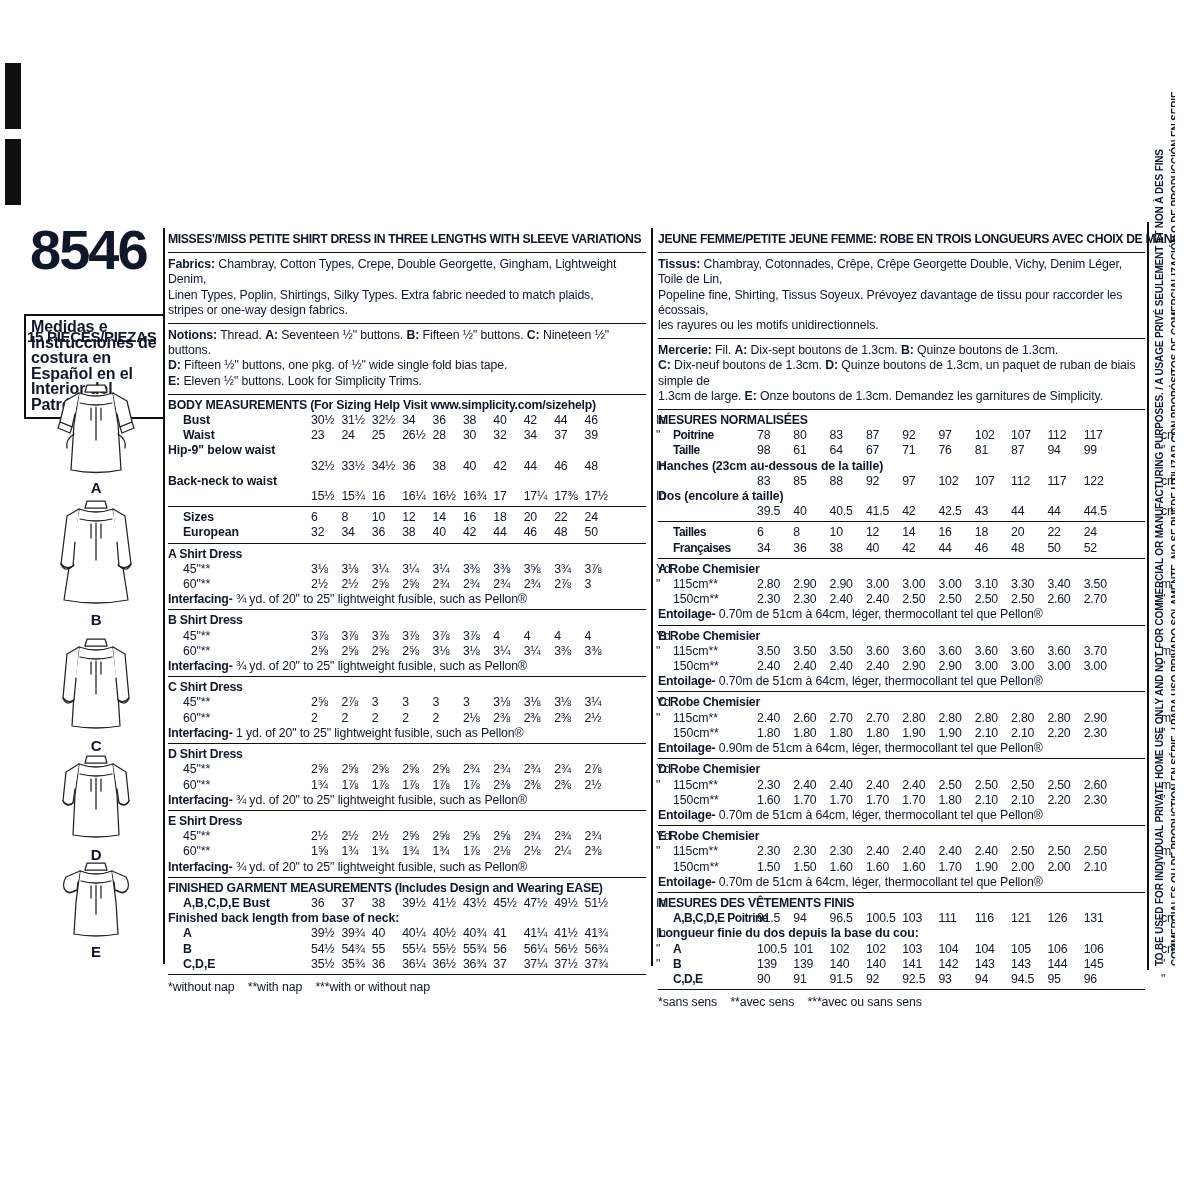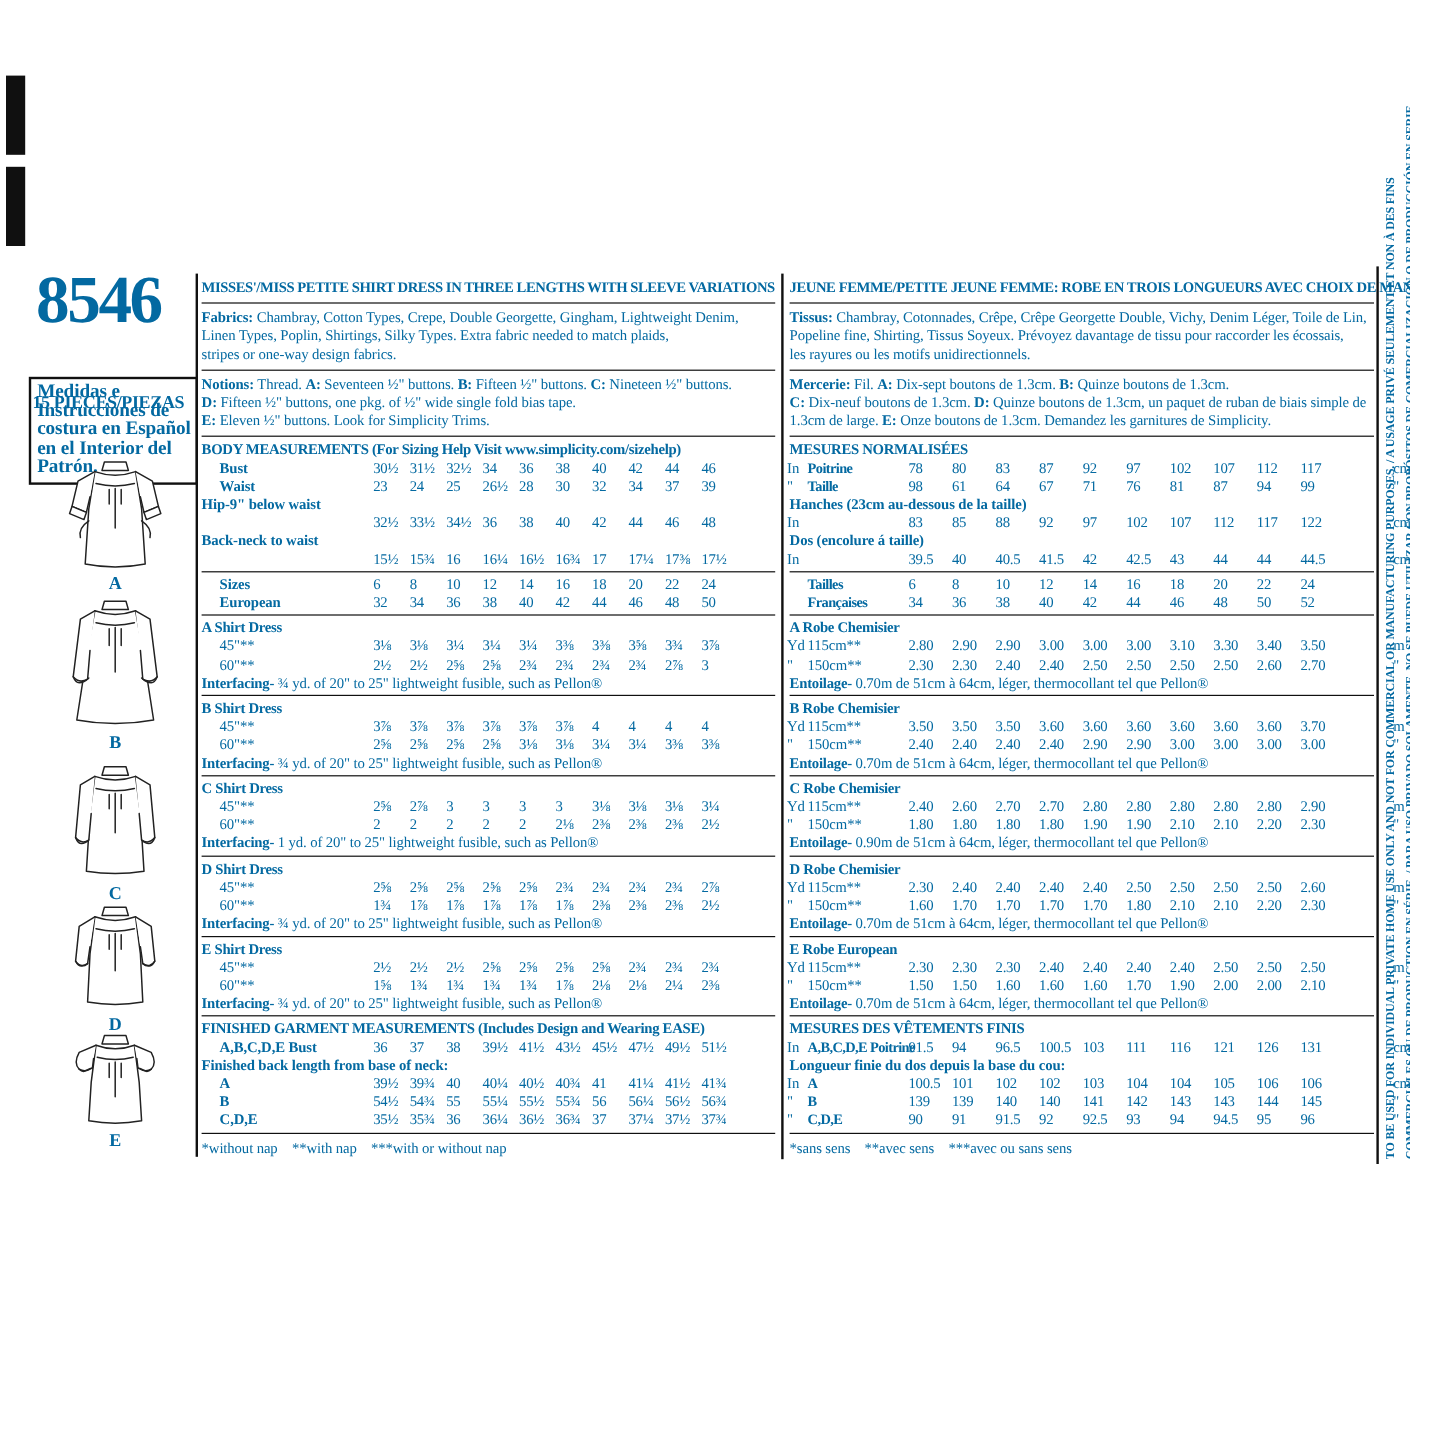--- a/index.html
+++ b/index.html
@@ -1,17 +1,17 @@
 <!DOCTYPE html>
 <html><head>
 <meta charset="utf-8">
 <style>
   html,body{margin:0;padding:0;background:#ffffff;}
   #page{position:relative;width:1175px;height:1200px;background:#fff;overflow:hidden;
-        font-family:Liberation Serif, serif;color:#0369a1;letter-spacing:-0.1px;}
+        font-family:Liberation Sans, sans-serif;color:#0f172a;letter-spacing:-0.1px;}
   .regmark{position:absolute;width:16px;height:66px;background:#101010;}
   
   #patt-num{position:absolute;left:30px;top:220px;font-size:56px;line-height:60px;font-weight:bold;letter-spacing:-2px;}
   #pieces{position:absolute;left:27px;top:284px;font-size:15px;font-weight:600;letter-spacing:-0.3px;margin-top:44px;}
   #es-box{position:absolute;left:24px;top:314px;width:128px;border:2.2px solid #101010;padding:3px 4px 5px 5px;
           font-size:16px;line-height:15.5px;font-weight:bold;}
   .figure{position:absolute;left:40px;width:112px;text-align:center;}
   .figure svg{display:block;margin:0 auto;}
   .viewletter{font-size:15px;font-weight:600;margin-top:1px;}
   
@@ -652,21 +652,21 @@
         <span class="vc">1.70</span>
         <span class="vc">1.80</span>
         <span class="vc">2.10</span>
         <span class="vc">2.10</span>
         <span class="vc">2.20</span>
         <span class="vc">2.30</span>
         <span class="uc">"</span>
       </div>
       <div class="note"><b>Entoilage-</b> 0.70m de 51cm à 64cm, léger, thermocollant tel que Pellon®</div>
       <div class="hr"></div>
-      <div class="thead">E Robe European</div>
+      <div class="thead">E Robe Chemisier</div>
       <div class="trow">
         <span class="lc pl">115cm**</span>
         <span class="vc">2.30</span>
         <span class="vc">2.30</span>
         <span class="vc">2.30</span>
         <span class="vc">2.40</span>
         <span class="vc">2.40</span>
         <span class="vc">2.40</span>
         <span class="vc">2.40</span>
         <span class="vc">2.50</span>

